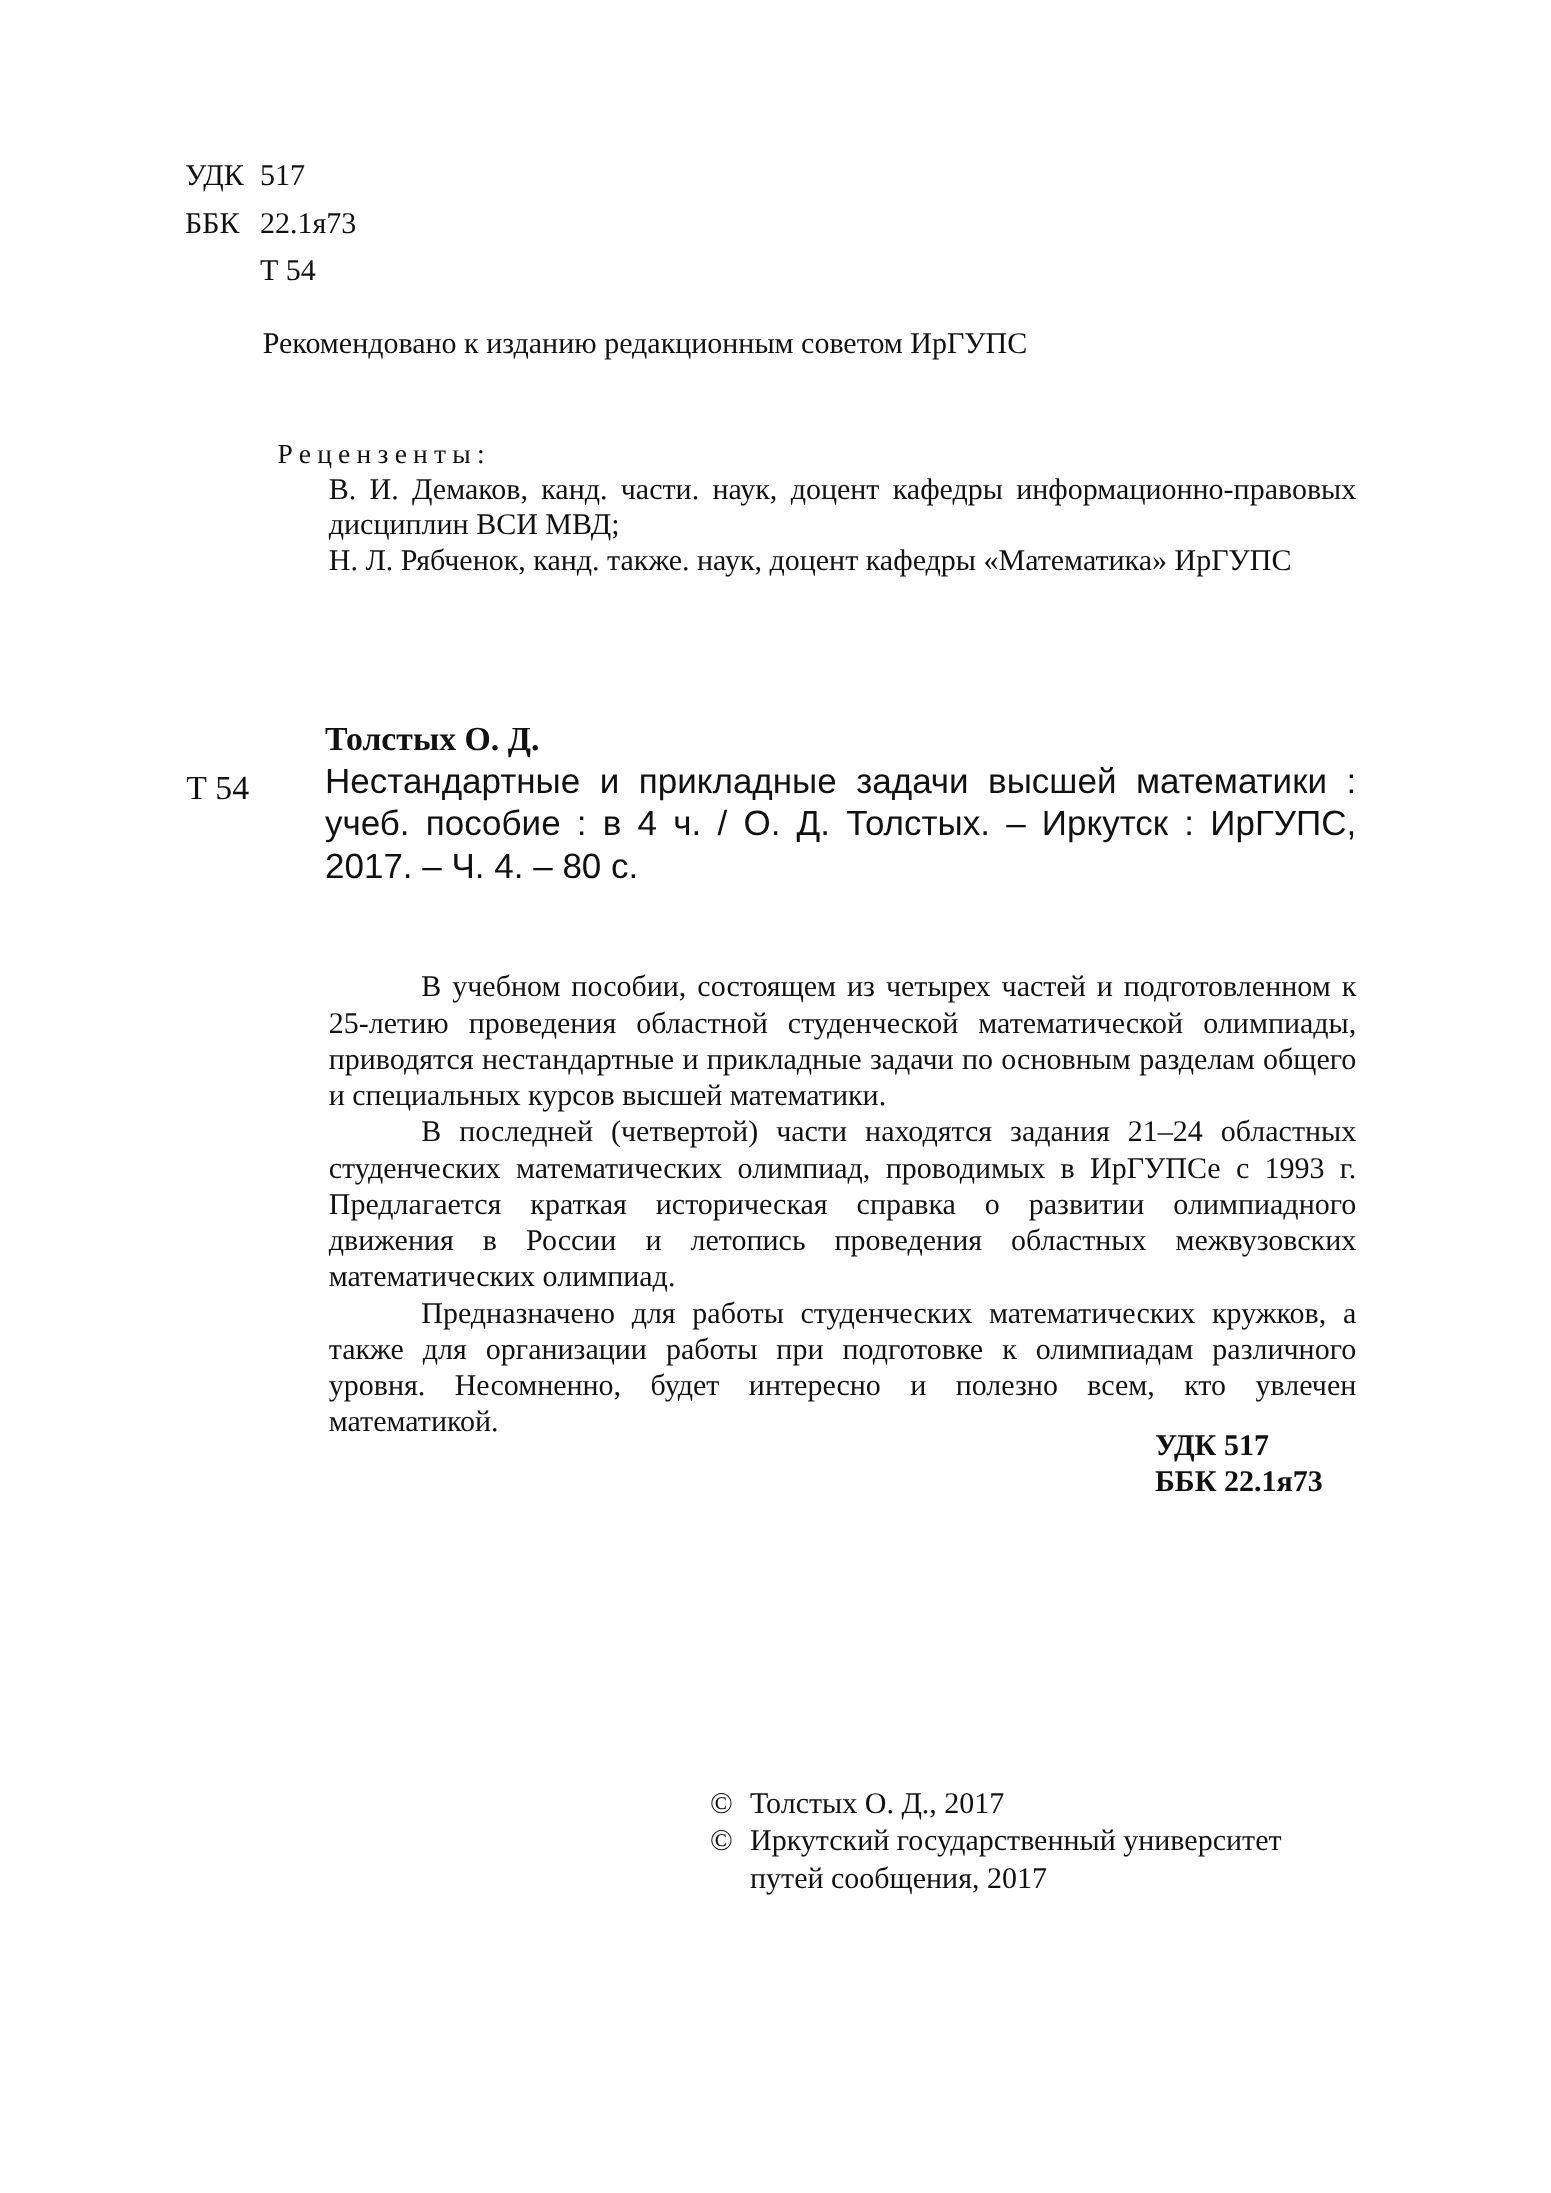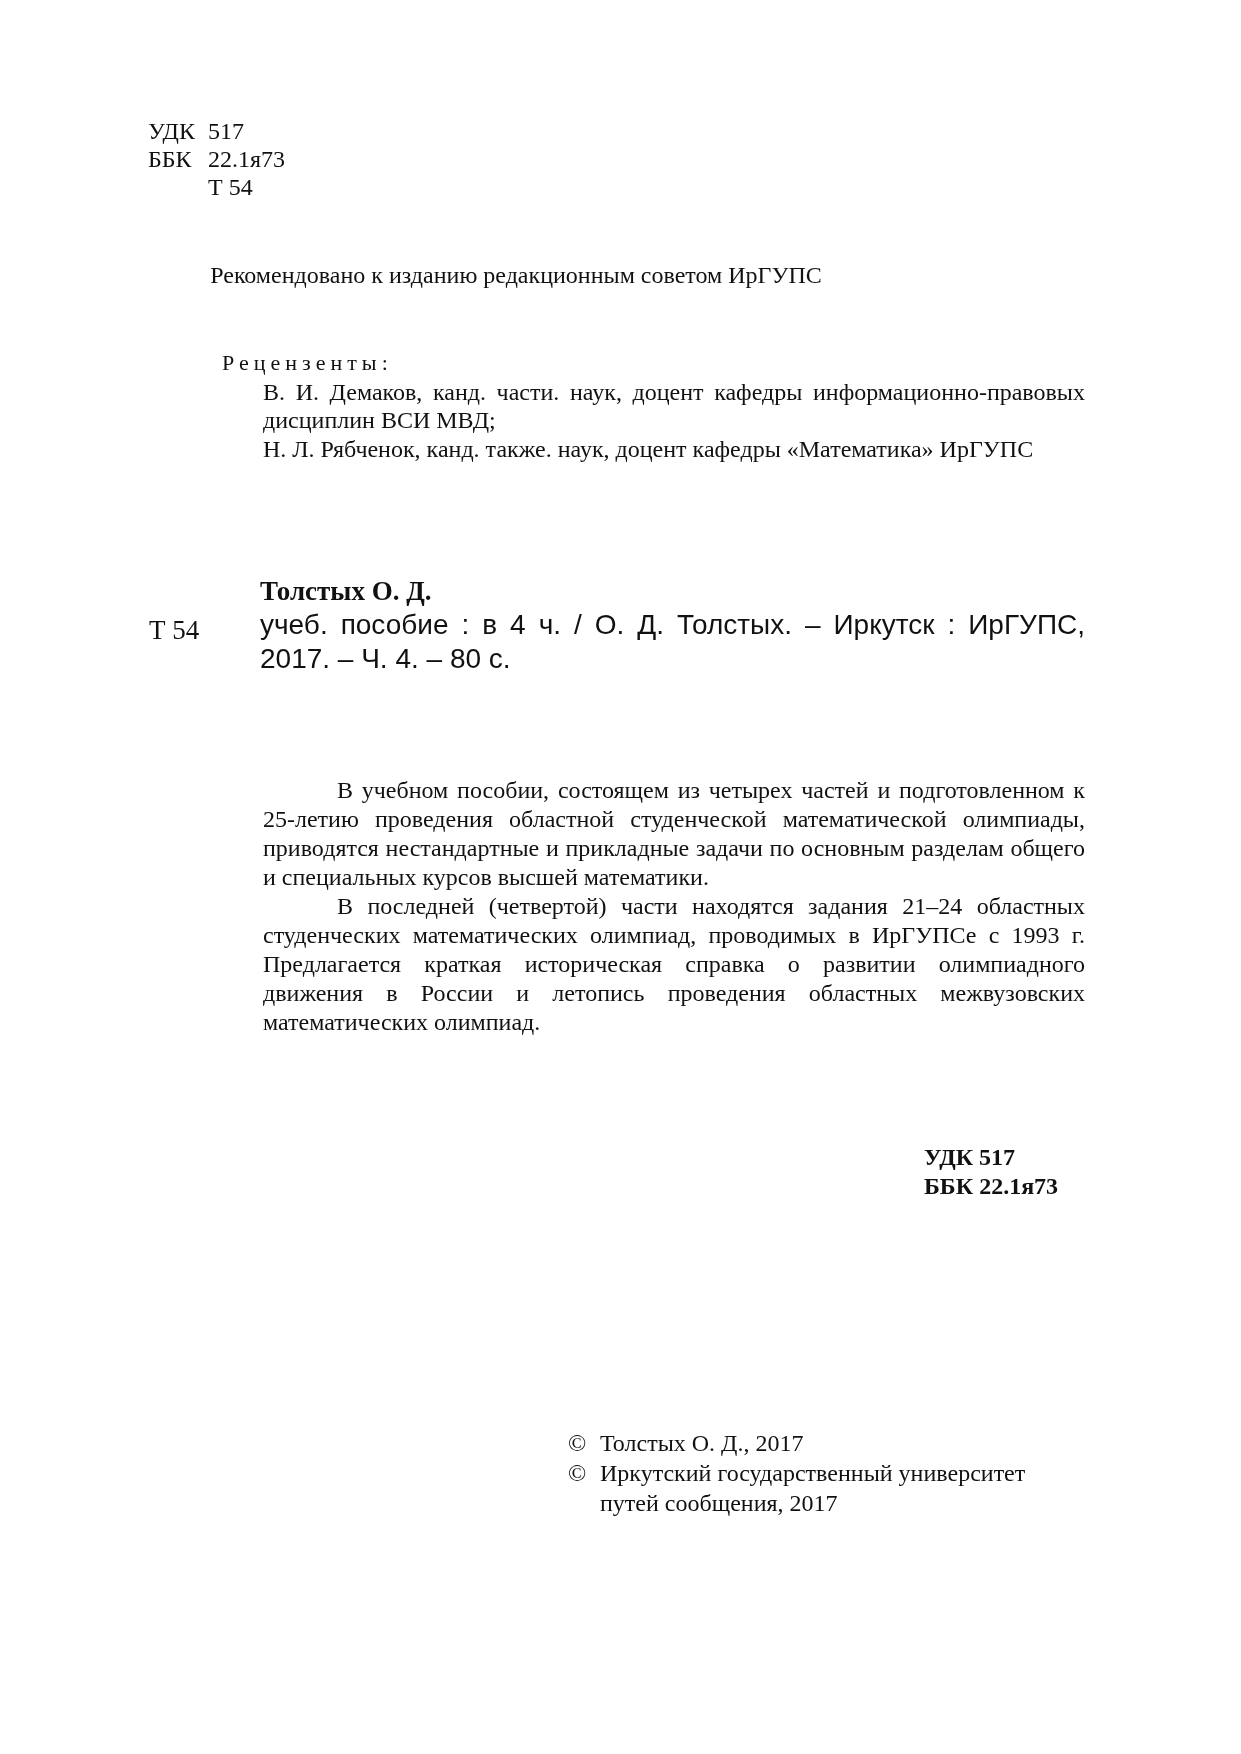--- a/index.html
+++ b/index.html
@@ -1,21 +1,21 @@
 <!DOCTYPE html>
 <html><head>
   <meta charset="utf-8">
   <style>
     html, body { margin: 0; padding: 0; background: #ffffff; }
     body { width: 1241px; height: 1754px; position: relative; overflow: hidden;
            font-family: "Liberation Serif", "DejaVu Serif", serif; color: #111111; }
     .abs { position: absolute; }
     .t24 { font-size: 24px; line-height: 28px; }
     .codes { left: 148px; top: 117px; }
-    .codes .row { display: flex; height: 28px; }
+    .codes .row { display: flex; height: 28px; margin-top: 10px; }
     .codes .k { width: 60px; }
     .recommend { left: 0; width: 1032px; top: 262px; text-align: center; font-size: 24px; }
     .reviewers-title { left: 222px; top: 350px; font-size: 22px; letter-spacing: 5px; }
     .reviewer { left: 263px; width: 822px; font-size: 24px; line-height: 28px; text-align: justify; text-align-last: left; }
     .reviewer b { font-weight: normal; }
     .rev1 { top: 378px; }
     .rev2 { top: 435px; }
     .author { left: 260px; top: 576px; font-size: 27px; font-weight: bold; }
     .cutter { left: 149px; top: 615px; font-size: 27px; }
     .biblio { left: 260px; top: 608px; width: 825px; font-size: 28px; line-height: 34px;
@@ -54,27 +54,29 @@
 <div class="abs reviewer rev1">
   <b>В. И. Демаков</b><span>, канд. части. наук, доцент кафедры информационно-правовых дисциплин ВСИ МВД;</span>
 </div>
 <div class="abs reviewer rev2">
   <b>Н. Л. Рябченок</b><span>, канд. также. наук, доцент кафедры «Математика» ИрГУПС</span>
 </div>
 
 <div class="abs author">Толстых О. Д.</div>
 <div class="abs cutter">Т 54</div>
 <div class="abs biblio">
+  <span class="line">Нестандартные и прикладные задачи высшей математики :</span>
   <span class="line">учеб. пособие : в 4 ч. / О. Д. Толстых. – Иркутск : ИрГУПС,</span>
   <span class="line last">2017. –  Ч. 4. – 80 с.</span>
 </div>
 
 <div class="abs abstract">
   <p>В учебном пособии, состоящем из четырех частей и подготовленном к 25-летию проведения областной студенческой математической олимпиады, приводятся нестандартные и прикладные задачи по основным разделам общего и специальных курсов высшей математики.</p>
   <p>В последней (четвертой) части находятся задания 21–24 областных студенческих математических олимпиад, проводимых в ИрГУПСе с 1993 г. Предлагается краткая историческая справка о развитии олимпиадного движения в России и летопись проведения областных межвузовских математических олимпиад.</p>
+  <p>Предназначено для работы студенческих математических кружков, а также для организации работы при подготовке к олимпиадам различного уровня. Несомненно, будет интересно и полезно всем, кто увлечен математикой.</p>
 </div>
 
 <div class="abs codes-bold">
   <div>УДК 517</div>
   <div>ББК 22.1я73</div>
 </div>
 
 <div class="abs copyright">
   <div class="c-row">
     <span class="sym">©</span>

